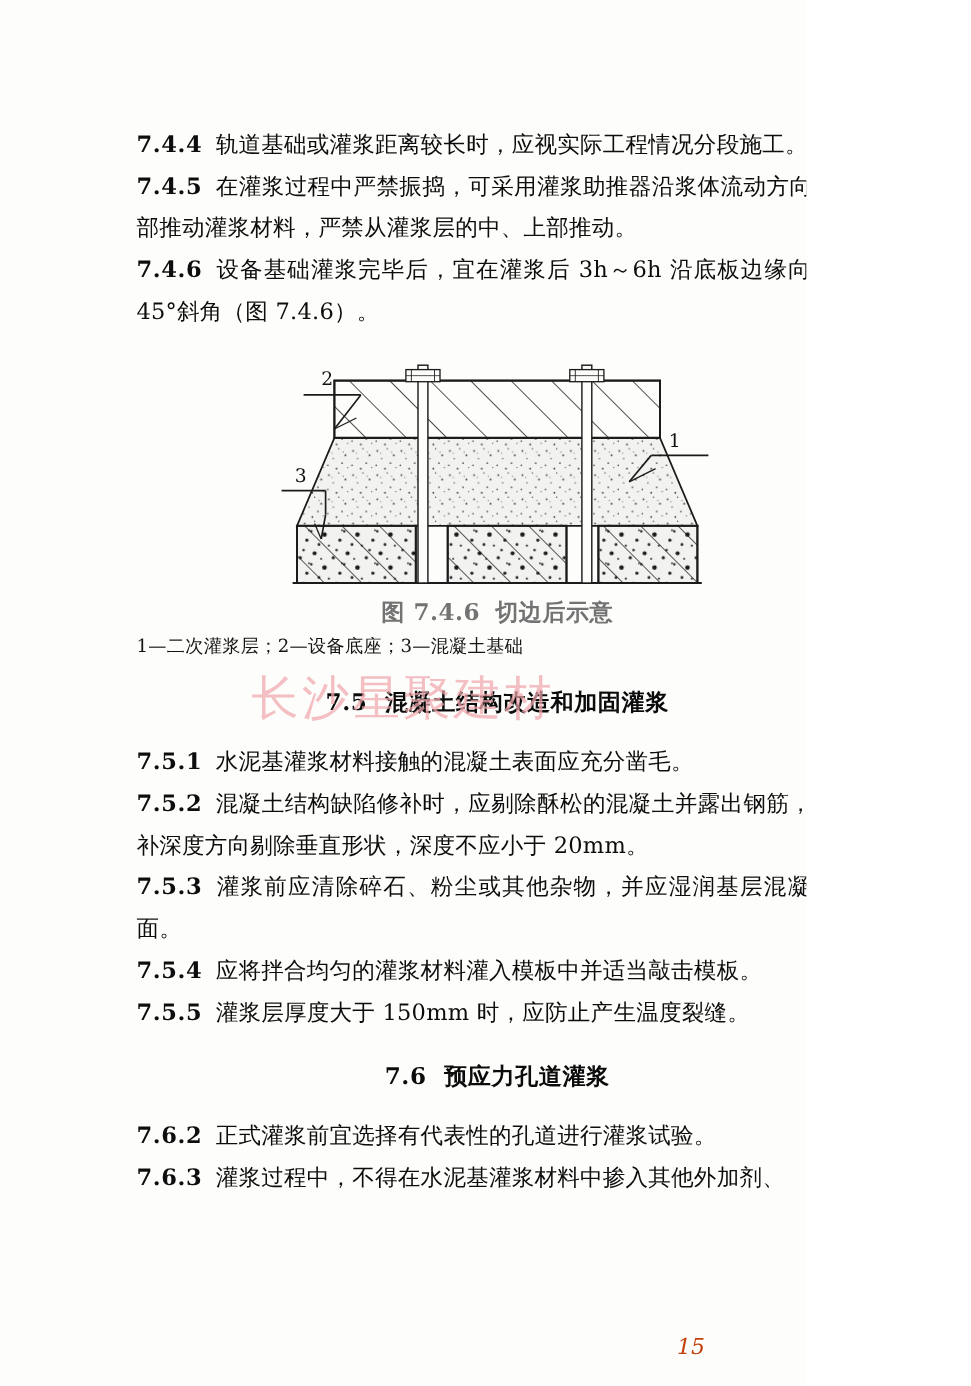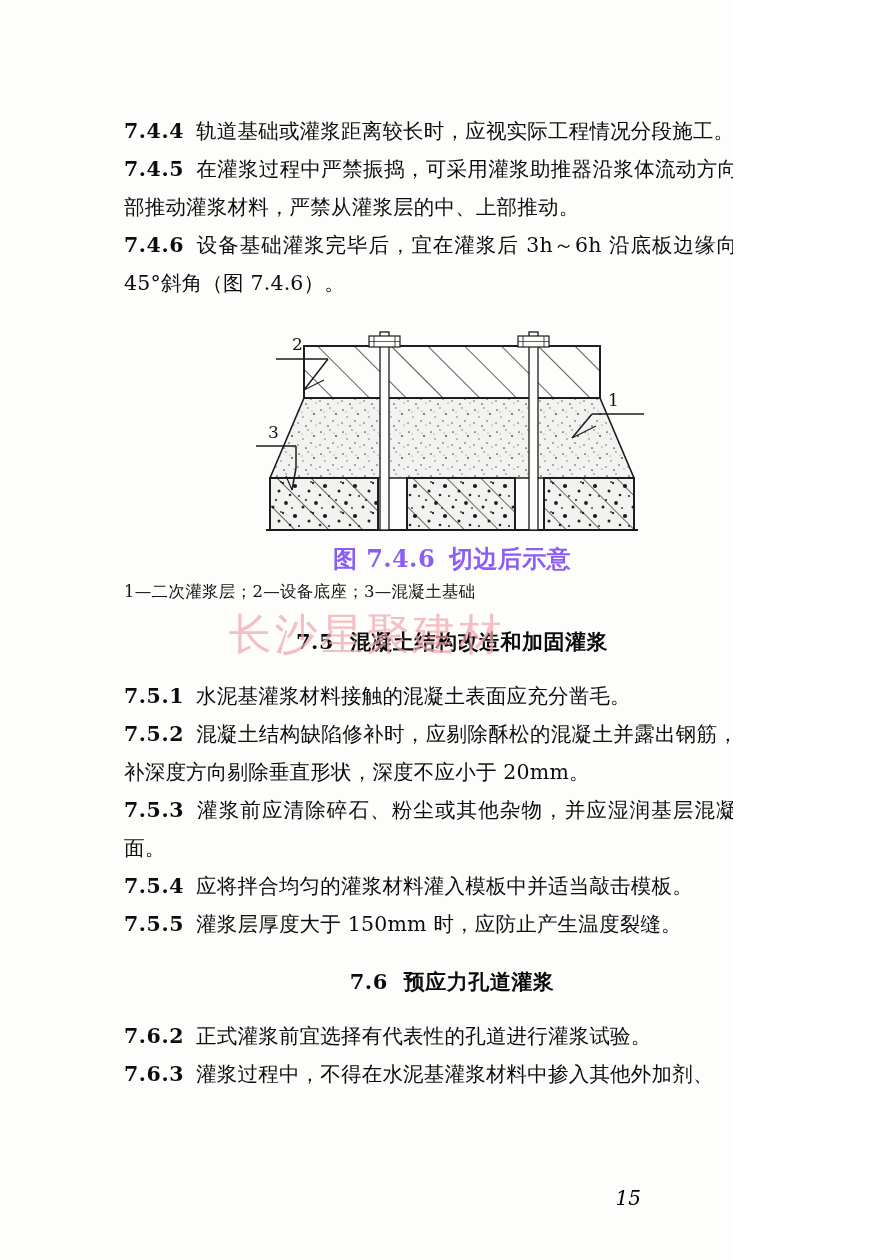--- a/index.html
+++ b/index.html
@@ -62,23 +62,23 @@
   .figure-block {
     margin: 16px 0 6px 0;
     position: relative;
   }
   .figure-wrap {
     display: flex;
     justify-content: center;
   }
   .fig-caption {
     text-align: center;
-    font-size: 24px;
+    font-size: 21px;
     font-weight: bold;
-    color: #8b5cf6;
+    color: #737373;
     margin-top: 10px;
     letter-spacing: 0.4px;
   }
   .fig-caption .capnum { margin-right: 14px; }
   .fig-legend {
     text-align: left;
     font-size: 16.5px;
     color: #141414;
     margin-top: 6px;
     letter-spacing: 0.3px;
@@ -100,24 +100,24 @@
     letter-spacing: 3px;
     z-index: 1;
     pointer-events: none;
     font-family: "DejaVu Sans", "Liberation Sans", sans-serif;
   }
 
   
   .page-number {
     position: absolute;
     right: 92px;
-    bottom: 50px;
+    bottom: 24px;
     font-size: 20px;
     font-style: italic;
-    color: #000000;
+    color: #c2410c;
     font-family: "DejaVu Serif", "Liberation Serif", serif;
     text-align: center;
   }
 
   svg { display: block; }
 </style>
 </head>
 <body>
 
 <div class="page">

